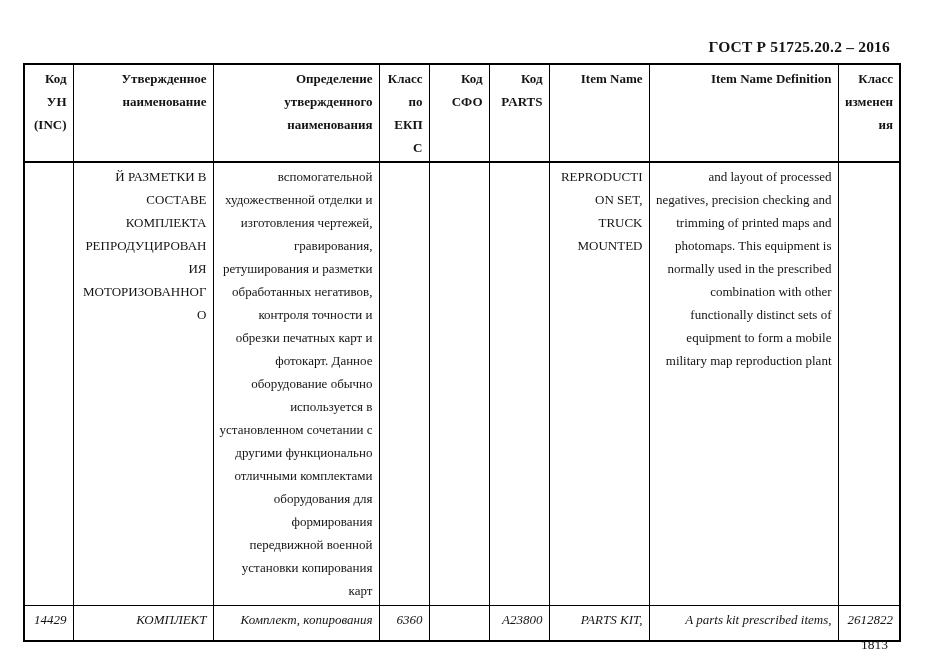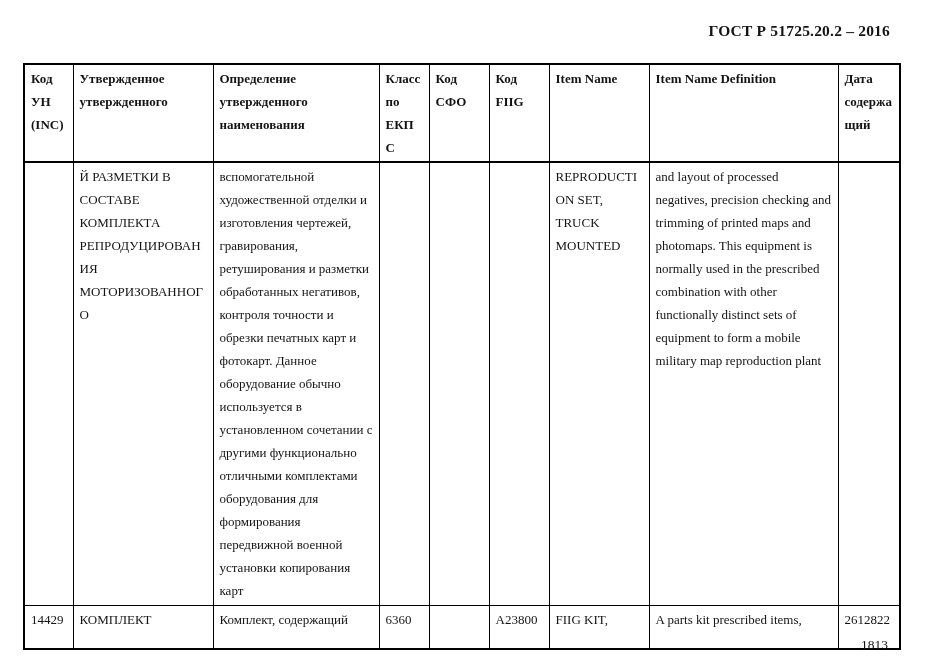--- a/index.html
+++ b/index.html
@@ -6,53 +6,53 @@
   html, body { background: #ffffff; }
   body {
     width: 935px; height: 661px;
     position: relative;
     font-family: "Liberation Serif", "DejaVu Serif", serif;
     color: #141414;
     overflow: hidden;
   }
   .doc-title {
     position: absolute;
-    top: 22px;
+    top: 38px;
     right: 45px;
     font-size: 15.5px;
     font-weight: bold;
     letter-spacing: 0.2px;
     white-space: nowrap;
   }
   table.gost-table {
     position: absolute;
     left: 23px;
     top: 63px;
     width: 876px;
     border-collapse: collapse;
     table-layout: fixed;
     border: 2.5px solid #000;
   }
   .gost-table th, .gost-table td {
     border: 1.5px solid #000;
     vertical-align: top;
-    text-align: left;
+    text-align: right;
     padding: 2px 6px 2px 6px;
     font-size: 13px;
     line-height: 23px;
     overflow-wrap: break-word;
     word-break: break-word;
   }
   .gost-table thead th {
     font-weight: bold;
     border-bottom: 2.5px solid #000;
     height: 69px;
   }
   .gost-table tr.row-tall td { height: 443px; }
-  .gost-table tr.row-short td { height: 44px; border-bottom: 2.5px solid #000; }
+  .gost-table tr.row-short td { height: 36px; border-bottom: 2.5px solid #000; font-style: italic; }
   .page-number {
     position: absolute;
     top: 637px;
     right: 47px;
     font-size: 13.5px;
   }
 </style>
 </head>
 <body>
 
@@ -66,49 +66,49 @@
     <col style="width:50px">
     <col style="width:60px">
     <col style="width:60px">
     <col style="width:100px">
     <col style="width:189px">
     <col style="width:62px">
   </colgroup>
   <thead>
     <tr>
       <th>Код УН (INC)</th>
-      <th>Утвержденное утвержденного</th>
+      <th>Утвержденное наименование</th>
       <th>Определение утвержденного наименования</th>
       <th>Класс по ЕКПС</th>
       <th>Код СФО</th>
-      <th>Код FIIG</th>
+      <th>Код PARTS</th>
       <th>Item Name</th>
       <th>Item Name Definition</th>
-      <th>Дата содержащий</th>
+      <th>Класс изменения</th>
     </tr>
   </thead>
   <tbody>
     <tr class="row-tall">
       <td></td>
       <td>Й РАЗМЕТКИ В СОСТАВЕ КОМПЛЕКТА РЕПРОДУЦИРОВАНИЯ МОТОРИЗОВАННОГО</td>
       <td>вспомогательной художественной отделки и изготовления чертежей, гравирования, ретуширования и разметки обработанных негативов, контроля точности и обрезки печатных карт и фотокарт. Данное оборудование обычно используется в установленном сочетании с другими функционально отличными комплектами оборудования для формирования передвижной военной установки копирования карт</td>
       <td></td>
       <td></td>
       <td></td>
       <td>REPRODUCTION SET, TRUCK MOUNTED</td>
       <td>and layout of processed negatives, precision checking and trimming of printed maps and photomaps. This equipment is normally used in the prescribed combination with other functionally distinct sets of equipment to form a mobile military map reproduction plant</td>
       <td></td>
     </tr>
     <tr class="row-short">
       <td>14429</td>
       <td>КОМПЛЕКТ</td>
-      <td>Комплект, содержащий</td>
+      <td>Комплект, копирования</td>
       <td>6360</td>
       <td></td>
       <td>A23800</td>
-      <td>FIIG KIT,</td>
+      <td>PARTS KIT,</td>
       <td>A parts kit prescribed items,</td>
       <td>2612822</td>
     </tr>
   </tbody>
 </table>
 
 <div class="page-number">1813</div>
 
 </body></html>

